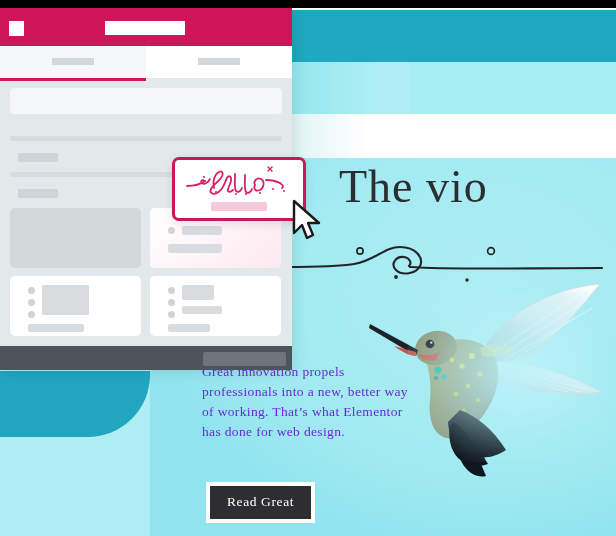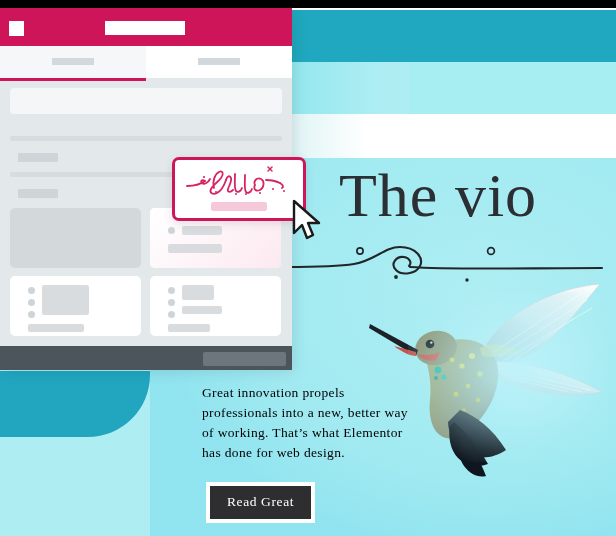--- a/index.html
+++ b/index.html
@@ -27,36 +27,36 @@
   
   .band-white-fade{position:absolute;left:290px;top:114px;width:110px;height:44px;
     background:linear-gradient(to right,#dff4f5 0%, #ffffff 70%);}
   .band-cyan1-fade{position:absolute;left:290px;top:62px;width:120px;height:52px;
     background:linear-gradient(to right,#93e7ee 0%, #aeeef3 75%);}
 
   
   .headline{
     position:absolute;left:339px;top:164px;
     font-family:"Liberation Serif", serif;
-    font-size:62px;line-height:1;color:#2b2f33;
+    font-size:46px;line-height:1;color:#2b2f33;
     letter-spacing:1px;white-space:nowrap;
   }
   
   .swirl{position:absolute;left:284px;top:240px;width:320px;height:46px;}
 
   
   .bird-wrap{position:absolute;left:368px;top:282px;width:248px;height:200px;}
   .bird-glow{position:absolute;left:40px;top:10px;width:200px;height:170px;
     background:radial-gradient(ellipse at 55% 45%, rgba(190,242,250,0.95) 0%, rgba(174,238,243,0.2) 62%, rgba(174,238,243,0) 78%);}
 
   
   .body-copy{
-    position:absolute;left:202px;top:383px;width:220px;
+    position:absolute;left:202px;top:362px;width:220px;
     font-family:"Liberation Serif", serif;
-    font-size:13.5px;line-height:20px;color:#000000;
+    font-size:13.5px;line-height:20px;color:#6d28d9;
     letter-spacing:0.35px;
   }
   .read-more{
     position:absolute;left:206px;top:482px;
     background:#2e2e30;color:#ffffff;
     font-family:"Liberation Serif", serif;
     font-size:13.5px;letter-spacing:0.6px;
     padding:8px 17px 9px 17px;
     border:4px solid #ffffff;
     text-align:center;

